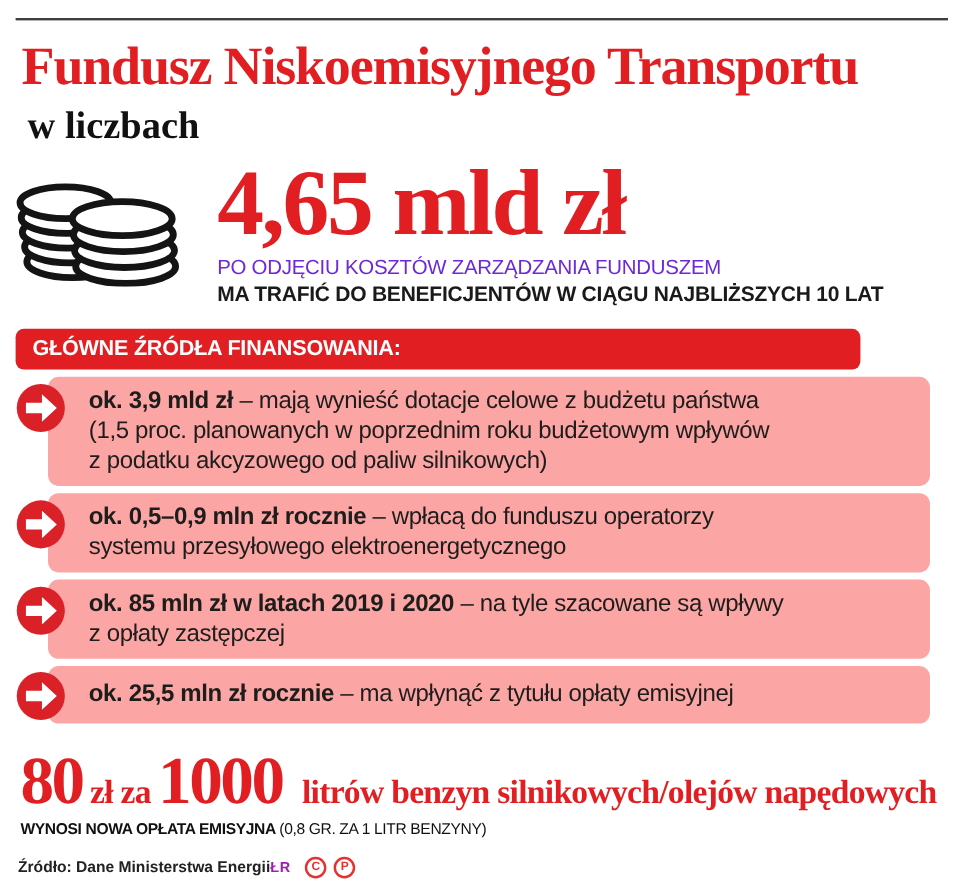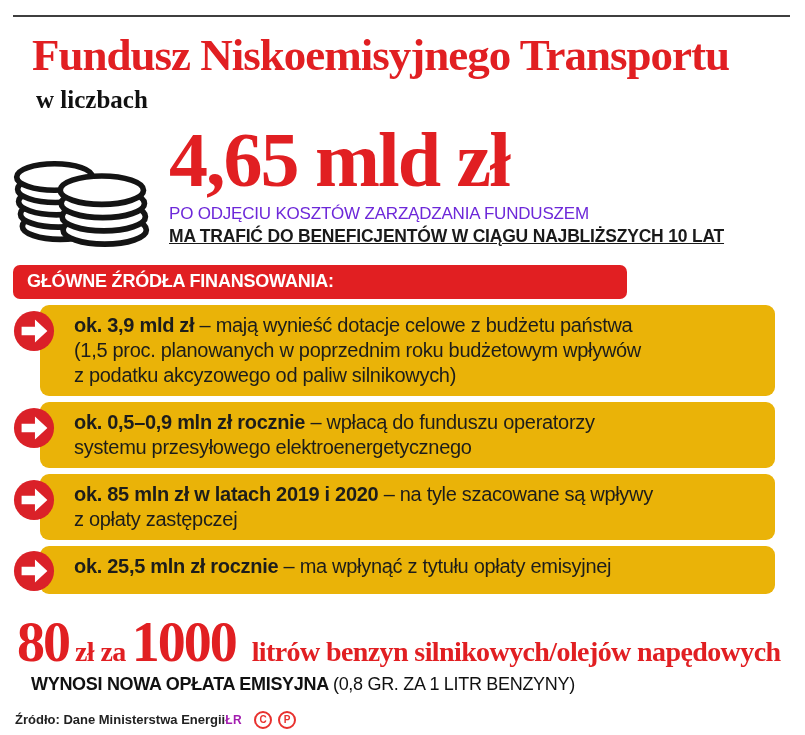--- a/index.html
+++ b/index.html
@@ -3,64 +3,64 @@
 <meta charset="utf-8">
 <style>
   html,body{margin:0;padding:0;}
   body{
     width:805px;height:735px;overflow:hidden;background:#ffffff;
     font-family:"Liberation Sans",sans-serif;color:#1d1d1b;
     box-sizing:border-box;padding:0 15px;
   }
   .top-rule{margin-top:15px;border-top:2px solid #3f3f3f;margin-left:-2px;margin-right:0;}
   .title{
-    margin:16px 0 0 17px;font-family:"Liberation Serif",serif;font-weight:bold;
+    margin:16px 0 0 3px;font-family:"Liberation Serif",serif;font-weight:bold;
     font-size:45px;line-height:1.0;color:#e11f22;letter-spacing:-1px;white-space:nowrap;
   }
   .subtitle{
-    margin:8px 0 0 21px;font-family:"Liberation Serif",serif;font-weight:bold;
-    font-size:25px;color:#111;
+    margin:8px 0 0 8px;font-family:"Liberation Serif",serif;font-weight:bold;
+    font-size:32px;color:#111;
   }
-  .hero{display:flex;align-items:flex-end;margin-top:10px;}
+  .hero{display:flex;align-items:flex-start;margin-top:10px;gap:12px;}
   .coins{flex:0 0 auto;margin-left:-4px;}
   .hero-right{margin-left:16px;}
   .amount{
     font-family:"Liberation Serif",serif;font-weight:bold;color:#e11f22;
     font-size:78px;line-height:0.92;letter-spacing:-2px;white-space:nowrap;
   }
   .hero-note1{margin-top:8px;font-size:17px;letter-spacing:-0.2px;color:#6d28d9;}
-  .hero-note2{margin-top:2px;font-size:17.5px;font-weight:bold;letter-spacing:-0.2px;color:#1a1a1a;text-decoration:underline;}
+  .hero-note2{margin-top:2px;font-size:17.5px;font-weight:bold;letter-spacing:-0.2px;color:#1a1a1a;}
   .banner{
-    margin-top:18px;margin-left:-2px;width:614px;box-sizing:border-box;
+    margin-top:18px;margin-left:-2px;width:704px;box-sizing:border-box;
     background:#e11f22;color:#ffffff;border-radius:7px;
     font-weight:bold;font-size:18px;padding:6px 14px 7px 14px;letter-spacing:-0.2px;
   }
   .items{margin-top:6px;}
   .item{
     position:relative;margin:6px 0 6px 25px;width:735px;box-sizing:border-box;
-    background:#eab308;border-radius:9px;
+    background:#fca5a5;border-radius:9px;
     padding:8px 18px 8px 34px;min-height:48px;
-    display:flex;
+    display:flex;align-items:center;
   }
   .item-text{
     font-size:20px;line-height:25px;letter-spacing:-0.3px;white-space:pre-line;color:#1d1d1b;
   }
   .item-lead{font-weight:bold;}
   .bullet{position:absolute;left:-27px;top:5px;width:42px;height:42px;}
   .item:last-child .bullet{top:4px;}
   .fee{
     margin-top:20px;margin-left:2px;color:#e11f22;
     font-family:"Liberation Serif",serif;font-weight:bold;letter-spacing:-0.5px;
     white-space:nowrap;line-height:1.0;
   }
   .fee-big{font-size:56px;letter-spacing:-2px;}
   .fee-mid{font-size:28px;letter-spacing:-0.6px;}
   .fee-mid.m1{margin:0 6px 0 6px;}
   .fee-mid.m2{margin-left:16px;}
-  .fee-caption{margin-top:4px;margin-left:16px;font-size:18px;letter-spacing:-0.3px;color:#111;}
+  .fee-caption{margin-top:4px;margin-left:2px;font-size:13px;letter-spacing:-0.3px;color:#111;}
   .fee-caption .cap-bold{font-weight:bold;}
   .footer{
     margin-top:16px;display:flex;justify-content:flex-start;align-items:center;
   }
   .footer-source{font-size:13px;font-weight:bold;color:#222;}
   .footer-right{display:flex;align-items:center;gap:6px;}
   .footer-credit{font-size:12px;font-weight:bold;color:#a21caf;margin-right:6px;letter-spacing:0.5px;}
   .badge{
     width:14px;height:14px;border:2px solid #e8312e;border-radius:50%;
     color:#e8312e;font-size:10px;font-weight:bold;line-height:14px;text-align:center;

